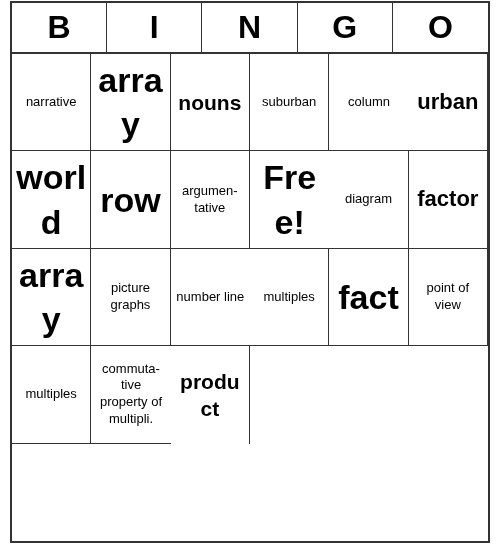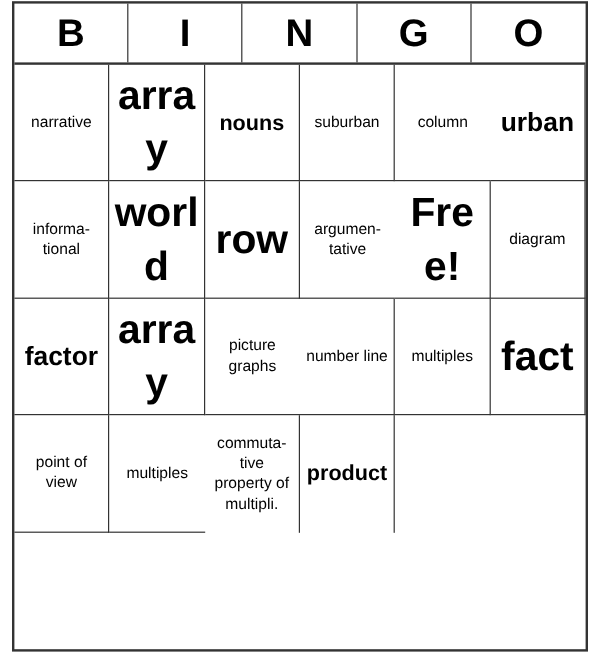--- a/index.html
+++ b/index.html
@@ -69,21 +69,21 @@
     .bingo-cell:nth-child(n+21) {
       border-bottom: none;
     }
 
     .cell-large {
       font-size: 22px;
       font-weight: bold;
     }
 
     .cell-medium {
-      font-size: 18px;
+      font-size: 21px;
       font-weight: bold;
     }
 
     .cell-xxlarge {
       font-size: 34px;
       font-weight: bold;
     }
   </style>
 </head>
 <body>
@@ -96,22 +96,20 @@
       <div class="bingo-header-cell">G</div>
       <div class="bingo-header-cell">O</div>
     </div>
   <div class="bingo-grid">
   <div class="bingo-cell">narrative</div>
       <div class="bingo-cell cell-xxlarge">array</div>
       <div class="bingo-cell cell-medium">nouns</div>
       <div class="bingo-cell">suburban</div>
       <div class="bingo-cell">column</div>
       <div class="bingo-cell cell-large">urban</div>
-      <div class="bingo-cell">informa-
-tional</div>
       <div class="bingo-cell cell-xxlarge">world</div>
       <div class="bingo-cell cell-xxlarge">row</div>
       <div class="bingo-cell">argumen-
 tative</div>
       <div class="bingo-cell cell-xxlarge">Free!</div>
       <div class="bingo-cell">diagram</div>
       <div class="bingo-cell cell-large">factor</div>
       <div class="bingo-cell cell-xxlarge">array</div>
       <div class="bingo-cell">picture
 graphs</div>

